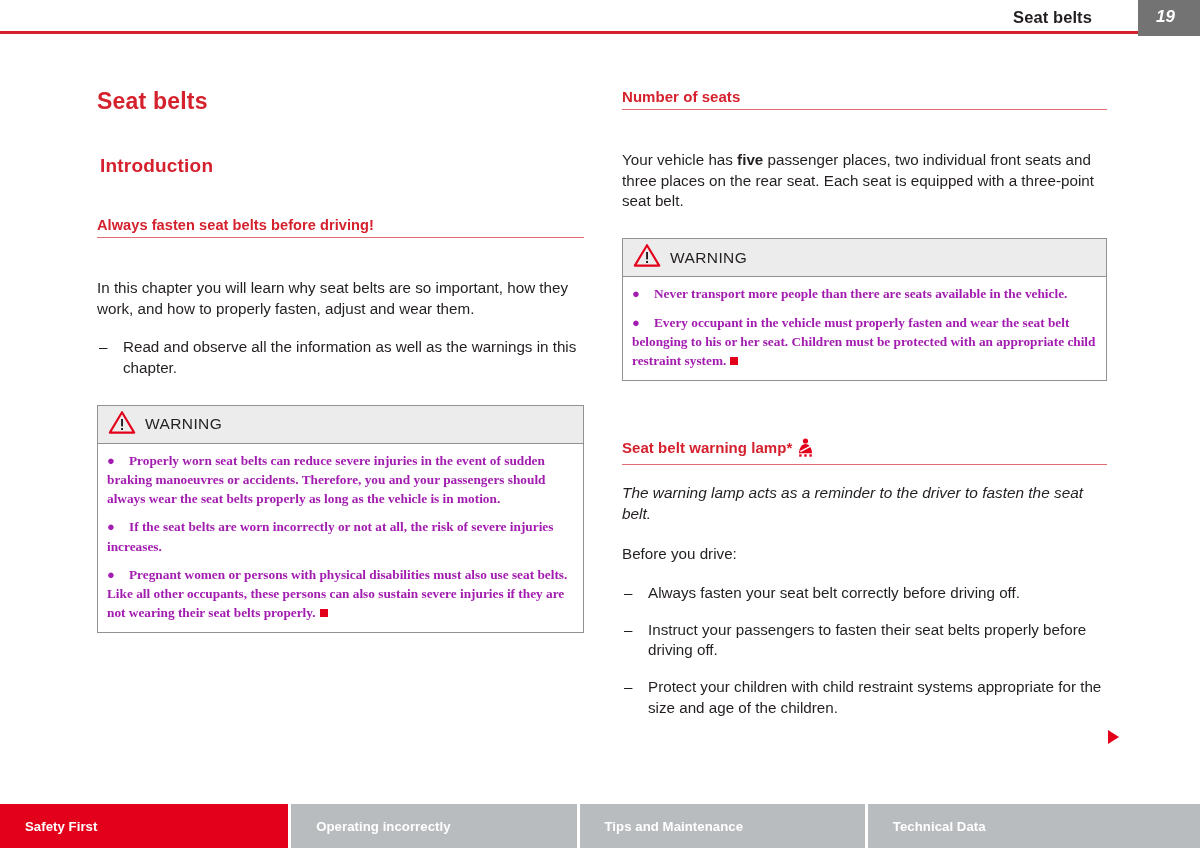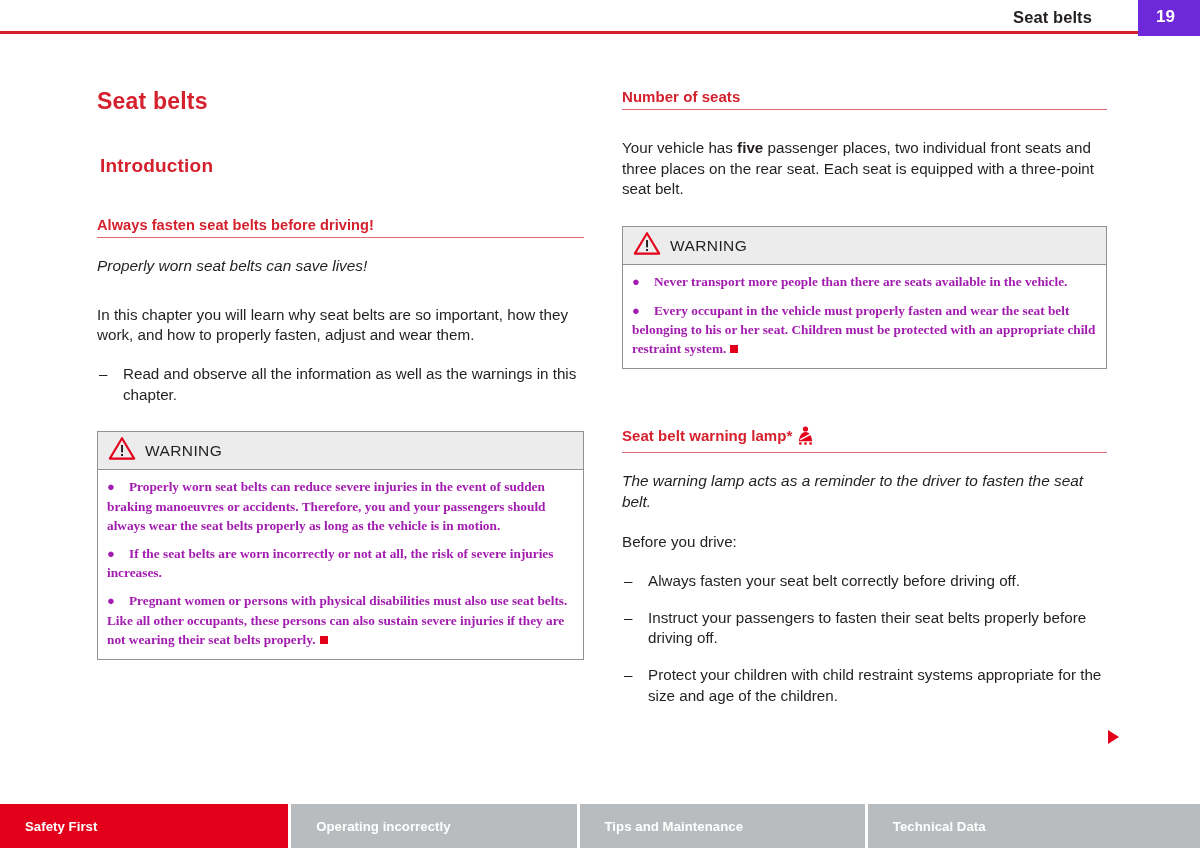--- a/index.html
+++ b/index.html
@@ -31,21 +31,22 @@
     font-weight: bold;
     color: #231f20;
     letter-spacing: 0.1px;
   }
   .page-number-box {
     position: absolute;
     right: 0;
     top: 0;
     width: 62px;
     height: 36px;
-    background: #6d28d9;
+    background: #737373;
+    font-style: italic;
   }
   .page-number {
     position: absolute;
     left: 18px;
     top: 7px;
     color: #ffffff;
     font-size: 17px;
     font-weight: bold;
   }
   .header-rule {
@@ -102,21 +103,21 @@
   p.lead {
     font-size: 15.4px;
     font-style: italic;
     line-height: 1.34;
     margin: 18px 0 0 0;
     color: #231f20;
   }
   p.body {
     font-size: 15.2px;
     line-height: 1.36;
-    margin: 28px 0 0 0;
+    margin: 40px 0 0 0;
     color: #231f20;
   }
   p.body.tight { margin-top: 20px; }
 
   ul.dashlist {
     list-style: none;
     margin: 18px 0 0 0;
     padding: 0;
   }
   ul.dashlist li {
@@ -236,21 +237,20 @@
 </div>
 
 <div class="column col-left">
 
   <h1 class="chapter-title">Seat belts</h1>
 
   <h2 class="section-title">Introduction</h2>
 
   <h3 class="sub-head">Always fasten seat belts before driving!</h3>
 
-  <p class="lead">Properly worn seat belts can save lives!</p>
 
   <p class="body">In this chapter you will learn why seat belts are so important, how they work, and how to properly fasten, adjust and wear them.</p>
 
   <ul class="dashlist">
     <li>
       <span class="dash">–</span>
       <span>Read and observe all the information as well as the warnings in this chapter.</span>
     </li>
   </ul>
 

